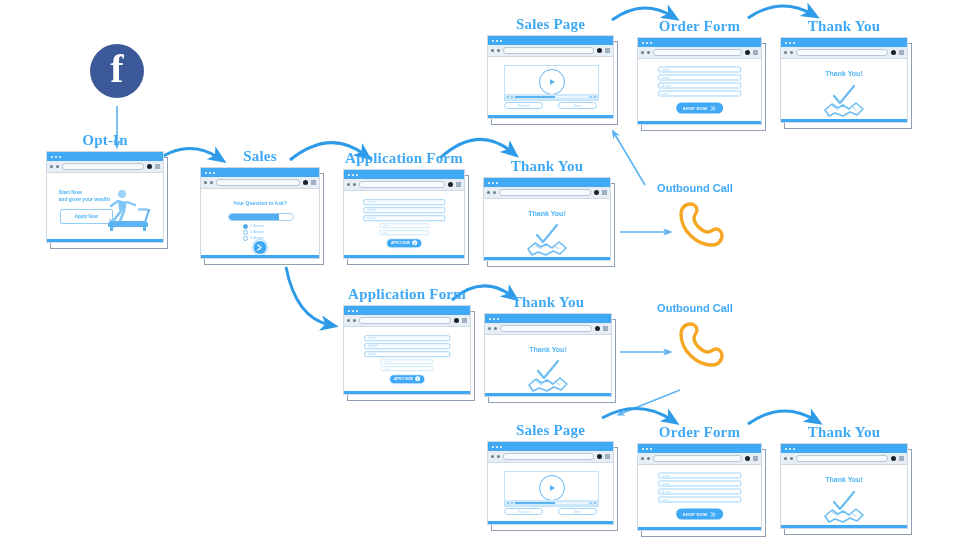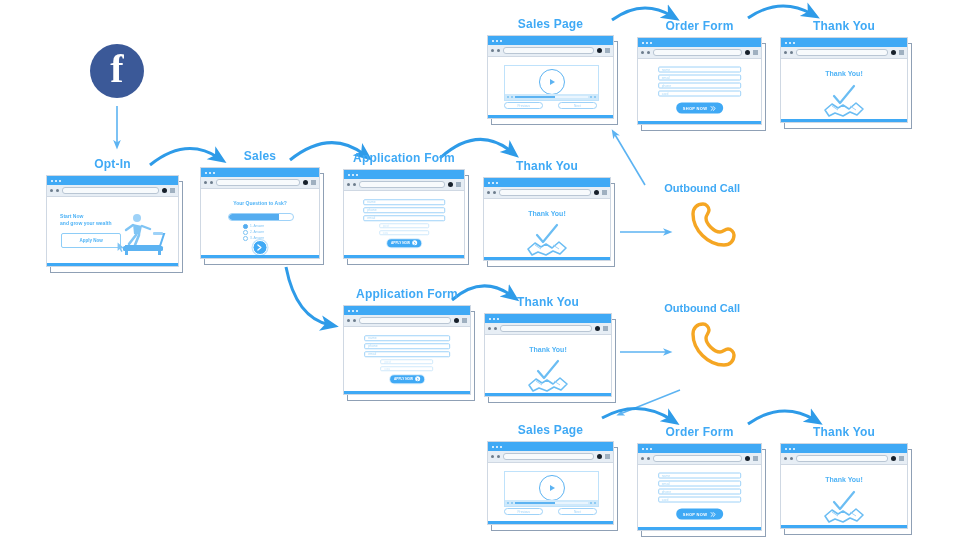--- a/index.html
+++ b/index.html
@@ -7,21 +7,21 @@
     width:960px;height:540px;background:#ffffff;overflow:hidden;
     font-family:"Liberation Sans",sans-serif;position:relative;
   }
   #stage{position:absolute;left:0;top:0;width:960px;height:540px;}
 
   
   .node{position:absolute;}
   .node-title{
     text-align:center;font-weight:bold;color:#3FA9F5;
     letter-spacing:.2px;white-space:nowrap;
-    font-size:12px;line-height:13px;margin-bottom:4px;
+    font-size:15px;line-height:13px;margin-bottom:4px;font-family:Liberation Serif, serif;
   }
 
   
   .win{position:relative;background:#ffffff;box-sizing:border-box;}
   .win-shadow{
     position:absolute;left:4px;top:6px;right:-4px;bottom:-6px;
     border:1px solid #8fa0b5;background:transparent;box-sizing:border-box;
   }
   .win-body{position:relative;background:#fff;border:1px solid #cfd8e3;box-sizing:border-box;
             display:flex;flex-direction:column;height:100%;}
@@ -78,21 +78,21 @@
   .play i{width:0;height:0;border-left:5px solid #5CB3F2;border-top:3px solid transparent;border-bottom:3px solid transparent;margin-left:2px;}
   .vbar{position:absolute;left:0;right:0;bottom:0;height:17%;background:#cfe9fb;display:flex;align-items:center;padding:0 2px;gap:2px;}
   .vbar .track{flex:1;height:2px;background:#eaf5fe;position:relative;}
   .vbar .track .fill{position:absolute;left:0;top:0;bottom:0;width:55%;background:#5CB3F2;}
   .vbar .tiny{width:2px;height:2px;background:#8fcbf4;}
   .sp-btns{position:absolute;left:13%;right:13%;top:78%;display:flex;justify-content:space-between;}
   .sp-btn{width:42%;height:7px;border:1px solid #9ed2f8;border-radius:4px;background:#fff;
           display:flex;align-items:center;justify-content:center;color:#9ed2f8;font-size:3.2px;box-sizing:border-box;}
 
   
-  .call{position:absolute;text-align:right;}
+  .call{position:absolute;text-align:center;}
   .call-title{color:#3FA9F5;font-weight:bold;font-size:11px;white-space:nowrap;margin-bottom:4px;}
 
   
   .fb{position:absolute;width:54px;height:54px;border-radius:50%;background:#3B5998;
       display:flex;align-items:center;justify-content:center;}
   .fb span{color:#fff;font-family:"Liberation Serif",serif;font-weight:bold;font-size:40px;line-height:40px;margin-top:-4px;}
 
   svg.arrows{position:absolute;left:0;top:0;width:960px;height:540px;pointer-events:none;}
 </style>
 </head>
@@ -136,21 +136,21 @@
 
     <path d="M602 418 Q638 398 672 420" fill="none" stroke="#2E9BE8" stroke-width="3" marker-end="url(#ah)"></path>
 
     <path d="M748 424 Q782 400 815 420" fill="none" stroke="#2E9BE8" stroke-width="3" marker-end="url(#ah)"></path>
   </svg>
 
   <div class="fb" style="left:90px;top:44px;">
     <span>f</span>
   </div>
 
-  <div class="node" style="left:46px;top:158px;width:133px;">
+  <div class="node" style="left:46px;top:134px;width:118px;">
     <div class="node-title">Opt-In</div>
     <div class="win" style="height:92px;">
       <div class="win-shadow"></div>
       <div class="win-body">
         <div class="win-titlebar">
           <div class="dot"></div>
           <div class="dot"></div>
           <div class="dot"></div>
         </div>
         <div class="win-toolbar">

